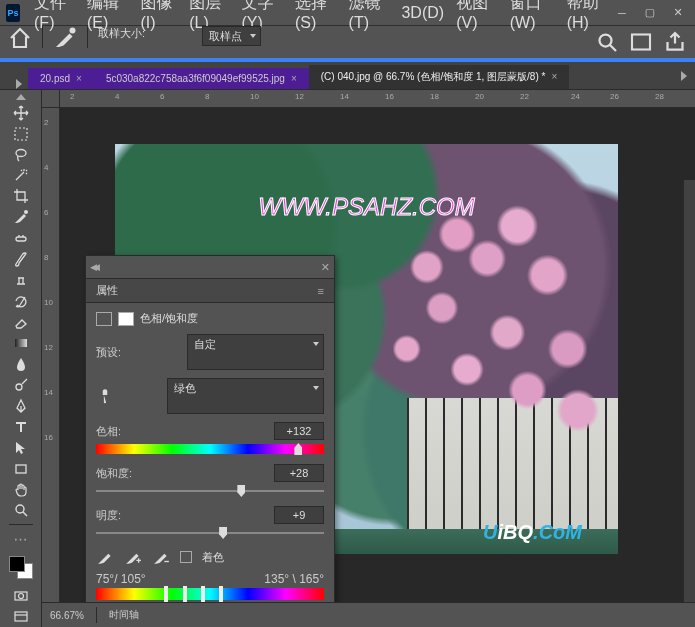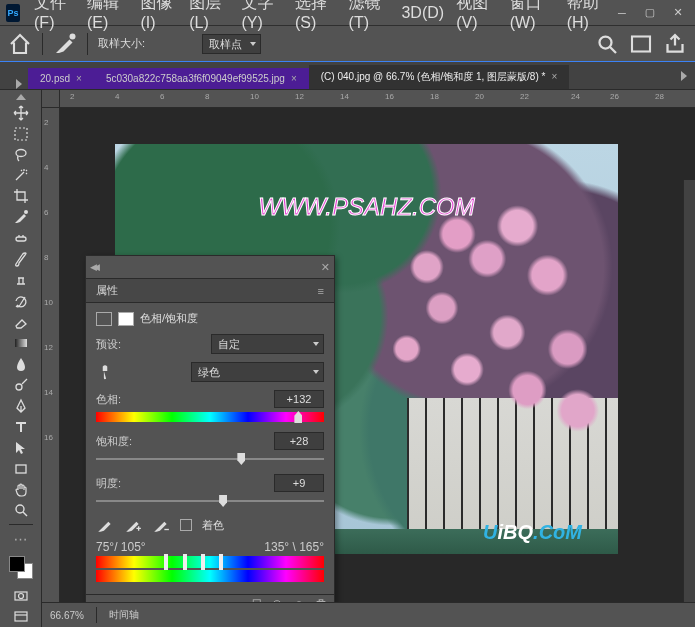--- a/index.html
+++ b/index.html
@@ -2,21 +2,21 @@
 <html><head>
 <meta charset="utf-8">
 <style>
 * { margin: 0; padding: 0; box-sizing: border-box; font-family: "Microsoft YaHei", sans-serif; }
 body { width: 695px; height: 627px; background: #535353; color: #ddd; font-size: 11px; overflow: hidden; position: relative; }
 .title-bar { height: 26px; background: #535353; display: flex; align-items: center; padding: 0 6px; border-bottom: 1px solid #2f2f2f; }
 .ps-logo { width: 18px; height: 18px; background: #001833; color: #31a8ff; display: flex; align-items: center; justify-content: center; font-size: 9px; font-weight: bold; border-radius: 2px; margin-right: 8px; }
 .menu-item { padding: 2px 6px; cursor: pointer; font-size: 16px; }
 .win-ctrl { margin-left: auto; display: flex; gap: 14px; padding-right: 4px; color: #ccc; }
 .win-btn { width: 14px; height: 14px; cursor: pointer; display: flex; align-items: center; justify-content: center; }
-.options-bar { height: 36px; background: #535353; border-bottom: 1px solid #3b82f6; display: flex; align-items: center; padding: 0 8px; gap: 10px; }
+.options-bar { height: 36px; background: #535353; border-bottom: 4px solid #3b82f6; display: flex; padding: 0 8px; gap: 10px; }
 .opt-btn { width: 24px; height: 24px; display: flex; align-items: center; justify-content: center; cursor: pointer; color: #ddd; }
 .opt-select { background: #3f3f3f; border: 1px solid #2a2a2a; color: #ddd; padding: 2px 18px 2px 6px; font-size: 11px; height: 20px; position: relative; }
 .dropdown { position: relative; padding-left: 47px; }
 .dropdown::after { content: ""; position: absolute; right: 5px; top: 8px; border-left: 3px solid transparent; border-right: 3px solid transparent; border-top: 4px solid #ccc; }
 .tabs-row { height: 28px; background: #424242; display: flex; align-items: flex-end; border-bottom: 1px solid #2a2a2a; position: relative; }
 .tab { padding: 5px 12px; font-size: 10px; color: #ccc; cursor: pointer; background: #4c1d95; }
 .tab.active { background: #323232; color: #eee; }
 .tab .close { margin-left: 6px; color: #aaa; }
 .main-row { display: flex; height: calc(627px - 26px - 36px - 28px); }
 .tools-col { width: 42px; background: #535353; border-right: 1px solid #2a2a2a; display: flex; flex-direction: column; align-items: center; gap: 1px; padding-top: 4px; }
@@ -70,21 +70,21 @@
 .watermark2 .iq { color: #fff; }
 .properties-panel { position: absolute; left: 85px; top: 255px; width: 250px; background: #535353; border: 1px solid #2a2a2a; box-shadow: 2px 2px 6px rgba(0,0,0,.4); font-size: 11px; }
 .panel-head { height: 22px; display: flex; align-items: center; justify-content: flex-end; padding: 0 4px; gap: 8px; }
 .panel-head .arrows { margin-right: auto; color: #aaa; font-size: 9px; letter-spacing: -4px; }
 .panel-tab { padding: 4px 10px; background: #474747; border-top: 1px solid #2a2a2a; border-bottom: 1px solid #2a2a2a; display: flex; align-items: center; position: relative; }
 .panel-tab .menu { margin-left: auto; color: #aaa; cursor: pointer; }
 .panel-body { padding: 8px 10px 12px; }
 .row { display: flex; align-items: center; gap: 6px; margin-bottom: 8px; }
 .icon-box { width: 16px; height: 14px; border: 1px solid #aaa; display: inline-block; }
 .field-label { color: #ccc; width: 38px; font-size: 11px; }
-.sel { flex: 1; background: #3f3f3f; border: 1px solid #2a2a2a; color: #ddd; padding: 2px 6px; height: 20px; font-size: 11px; position: relative; margin-left: 24px; }
+.sel { flex: 1; background: #3f3f3f; border: 1px solid #2a2a2a; color: #ddd; padding: 2px 6px; height: 36px; font-size: 11px; position: relative; }
 .slider-row { margin-bottom: 10px; }
 .slider-head { display: flex; align-items: center; margin-bottom: 4px; }
 .slider-head .label { color: #ccc; font-size: 11px; }
 .slider-head .val { margin-left: auto; width: 50px; background: #3f3f3f; border: 1px solid #2a2a2a; color: #ddd; text-align: center; height: 18px; font-size: 11px; line-height: 16px; }
 .track { height: 10px; position: relative; margin-top: 2px; }
 .track .line { position: absolute; left: 0; right: 0; top: 4px; height: 2px; background: #888; }
 .track .knob { position: absolute; top: -1px; width: 8px; height: 12px; background: #ddd; clip-path: polygon(0 0, 100% 0, 100% 60%, 50% 100%, 0 60%); }
 .hue-strip { height: 10px; background: linear-gradient(90deg, red, yellow, lime, cyan, blue, magenta, red); position: relative; }
 .eyes-row { display: flex; align-items: center; gap: 10px; margin-top: 6px; }
 .eyedrop { width: 18px; height: 18px; display: flex; align-items: center; justify-content: center; cursor: pointer; }

